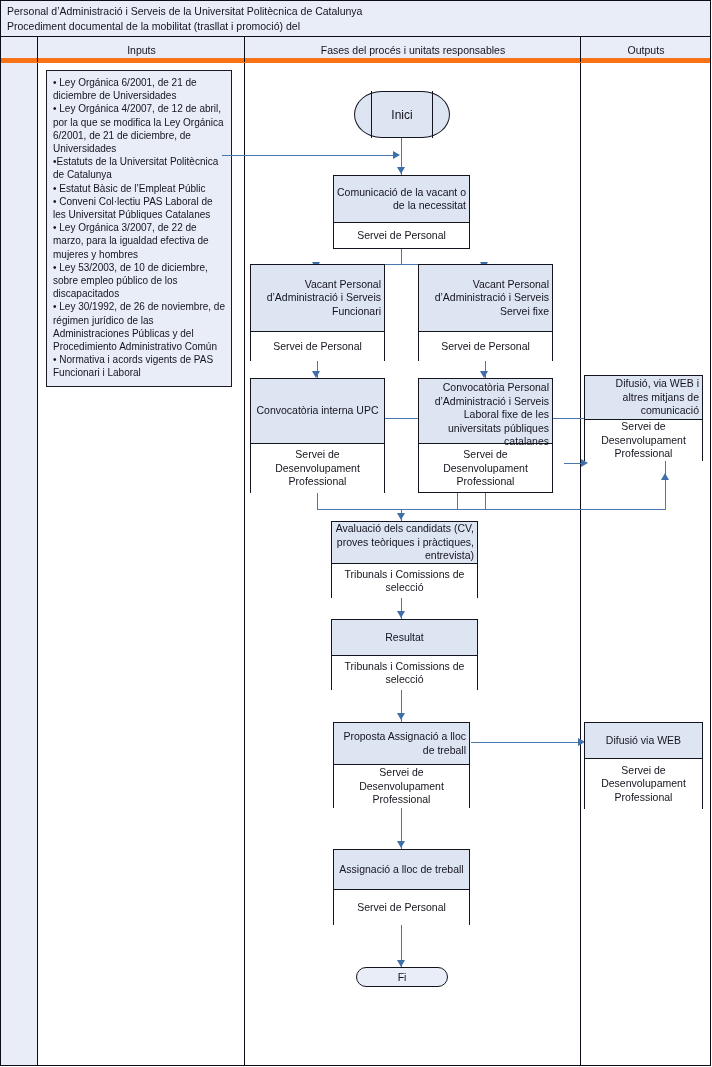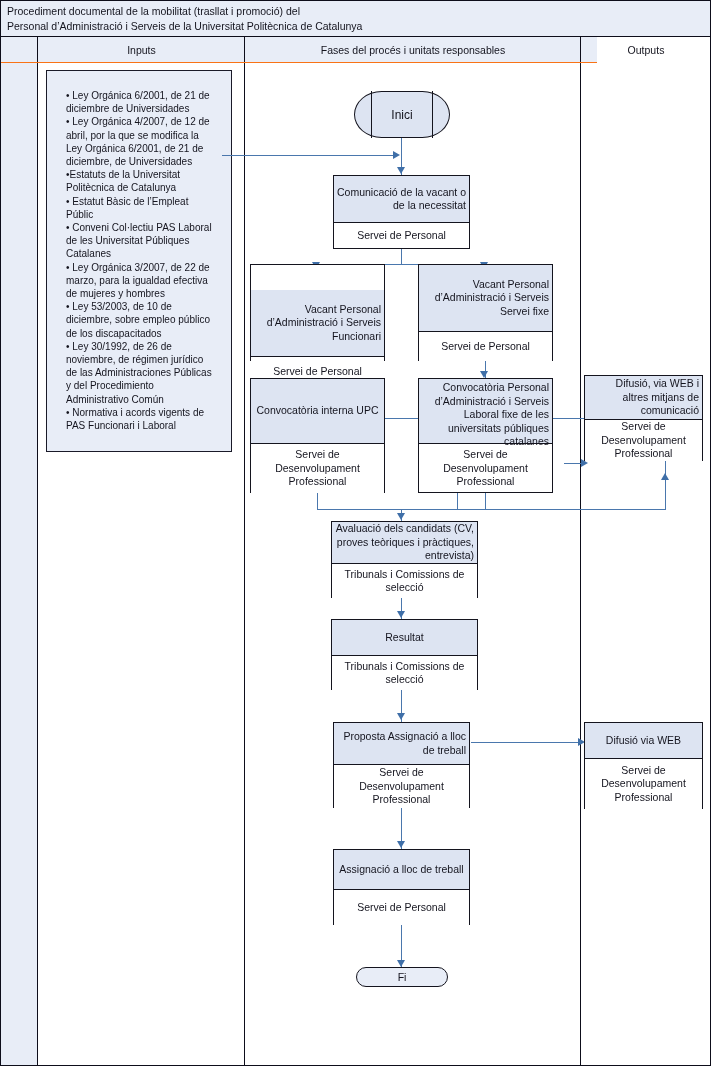--- a/index.html
+++ b/index.html
@@ -27,23 +27,23 @@
     border-bottom:1px solid #0d0d1a;
     box-sizing:border-box;
     padding:3px 0 0 6px;
   }
   .title-line{
     font-size:10.5px;color:#14141e;line-height:15px;white-space:nowrap;
   }
 
   
   .header-band{
-    position:absolute;left:1px;top:37px;width:596px;height:26px;
+    position:absolute;left:1px;top:37px;width:709px;height:26px;
     background:#e8edf7;
-    border-bottom:1px solid #f97316;
+    border-bottom:5px solid #f97316;
     box-sizing:border-box;
   }
   .hdr-cell{
     position:absolute;top:0;height:25px;
     display:flex;align-items:center;justify-content:center;
     font-size:10.5px;color:#14141e;
   }
   .hdr-narrow{left:0;width:36px;}
   .hdr-inputs{left:36px;width:207px;border-left:1px solid #0d0d1a;}
   .hdr-fases{left:243px;width:336px;border-left:1px solid #0d0d1a;}
@@ -61,21 +61,21 @@
   .col-outputs{left:579px;width:130px;border-left:1px solid #0d0d1a;background:#fff;}
 
   
   .inputs-box{
     position:absolute;left:8px;top:7px;width:186px;
     border:1px solid #1a1a28;
     background:#e8edf7;
     box-sizing:border-box;
     padding:5px 6px 6px 6px;
   }
-  .inputs-box ul{margin:13px;padding:0;list-style:none;}
+  .inputs-box ul{margin:0;padding:0;list-style:none;}
   .inputs-box li{
     font-size:10px;line-height:13.2px;color:#14141e;
     text-indent:0;margin:0;
   }
 
   
   .node{
     position:absolute;
     border:1px solid #14141e;
     box-sizing:border-box;
@@ -152,22 +152,22 @@
   }
 </style>
 </head>
 <body>
 
 <div id="page">
 
   <div class="frame"></div>
 
   <div class="title-band">
+    <div class="title-line">Personal d’Administració i Serveis de la Universitat Politècnica de Catalunya</div>
     <div class="title-line">Procediment documental de la mobilitat (trasllat i promoció) del</div>
-    <div class="title-line">Personal d’Administració i Serveis de la Universitat Politècnica de Catalunya</div>
   </div>
 
   <div class="header-band">
     <div class="hdr-cell hdr-narrow"></div>
     <div class="hdr-cell hdr-inputs">Inputs</div>
     <div class="hdr-cell hdr-outputs">Outputs</div>
     <div class="hdr-cell hdr-fases">Fases del procés i unitats responsables</div>
   </div>
 
   <div class="body-band">
@@ -251,21 +251,21 @@
       <span class="rcap"></span>
       <span>Inici</span>
     </div>
 
     <div class="node" style="left:332px;top:112px;width:137px;height:74px;">
       <div class="top" style="height:47px;">Comunicació de la vacant o de la necessitat</div>
       <div class="bot" style="height:25px;">Servei de Personal</div>
     </div>
 
     <div class="node" style="left:249px;top:201px;width:135px;height:97px;">
-      <div class="top" style="height:67px;margin-top:25px;">Vacant Personal d’Administració i Serveis Funcionari</div>
+      <div class="top" style="height:67px;">Vacant Personal d’Administració i Serveis Funcionari</div>
       <div class="bot" style="height:29px;">Servei de Personal</div>
     </div>
 
     <div class="node" style="left:417px;top:201px;width:135px;height:97px;">
       <div class="top" style="height:67px;">Vacant Personal d’Administració i Serveis Servei fixe</div>
       <div class="bot" style="height:29px;">Servei de Personal</div>
     </div>
 
     <div class="node" style="left:249px;top:315px;width:135px;height:115px;">
       <div class="top" style="height:65px;">Convocatòria interna UPC</div>

